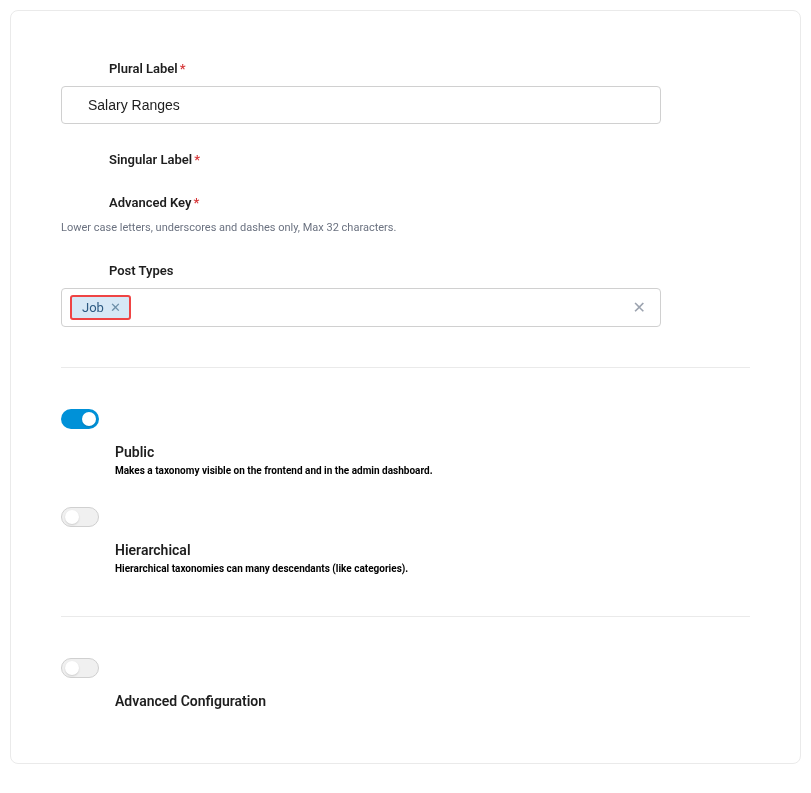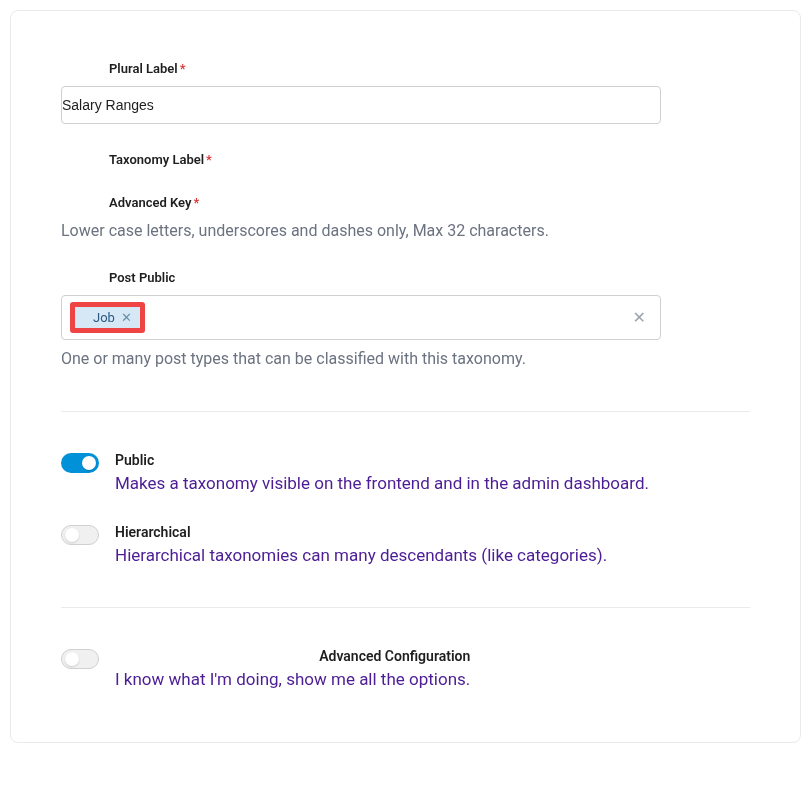--- a/index.html
+++ b/index.html
@@ -31,52 +31,52 @@
       display: block;
       padding-left: 48px;
     }
     .required {
       color: #d63638;
       margin-left: 2px;
     }
     .text-input {
       width: 100%;
       max-width: 600px;
-      padding: 10px 0;
+      padding: 10px 26px;
       font-size: 14px;
       color: #1e1e1e;
       border: 1px solid #d0d0d0;
       border-radius: 4px;
       background: #fff;
       outline: none;
     }
     .help-text {
-      font-size: 16px;
+      font-size: 11px;
       color: #6b7280;
       margin-top: 8px;
       line-height: 1.4;
     }
     .token-field {
       width: 100%;
       max-width: 600px;
       border: 1px solid #d0d0d0;
       border-radius: 4px;
       padding: 6px 8px;
       display: flex;
       align-items: center;
       justify-content: space-between;
       background: #fff;
     }
     .token {
       display: inline-flex;
       align-items: center;
       background: #d6e8f6;
-      border: 5px solid #ef4444;
+      border: 2px solid #ef4444;
       border-radius: 3px;
-      padding: 3px 8px 3px 18px;
+      padding: 3px 8px 3px 10px;
       font-size: 13px;
       color: #2c5a82;
     }
     .token-remove {
       margin-left: 6px;
       font-size: 13px;
       color: #6b8fa8;
       cursor: pointer;
       line-height: 1;
     }
@@ -132,64 +132,65 @@
       background: #fff;
     }
     .toggle-content {
       margin-left: 16px;
     }
     .toggle-title {
       font-size: 14px;
       font-weight: 600;
       color: #1e1e1e;
       margin-bottom: 4px;
+      margin-top: 36px;
     }
     .toggle-desc {
-      font-size: 17px;
-      color: #4c1d95;
+      font-size: 10px;
+      color: #000000;
       line-height: 1.4;
+      font-weight: bold;
     }
   </style>
 </head>
 <body>
 
 <div class="card">
 
   <div class="field">
     <label class="field-label">
       <span>Plural Label</span><span class="required">*</span>
     </label>
     <input type="text" class="text-input" value="Salary Ranges" style="">
   </div>
 
   <div class="field">
     <label class="field-label">
-      <span>Taxonomy Label</span><span class="required">*</span>
+      <span>Singular Label</span><span class="required">*</span>
     </label>
   </div>
 
   <div class="field">
     <label class="field-label">
       <span>Advanced Key</span><span class="required">*</span>
     </label>
     <div class="help-text">Lower case letters, underscores and dashes only, Max 32 characters.</div>
   </div>
 
   <div class="field" style="margin-bottom:0;">
-    <label class="field-label">Post Public</label>
+    <label class="field-label">Post Types</label>
     <div class="token-field">
       <div>
         <span class="token">
           <span>Job</span>
           <span class="token-remove">✕</span>
         </span>
       </div>
       <span class="clear-all">✕</span>
     </div>
-    <div class="help-text">One or many post types that can be classified with this taxonomy.</div>
   </div>
 
   <hr class="divider">
 
   <div class="toggle-row">
     <div class="toggle on">
       <div class="toggle-knob"></div>
     </div>
     <div class="toggle-content">
       <div class="toggle-title">Public</div>
@@ -202,23 +203,22 @@
       <div class="toggle-knob"></div>
     </div>
     <div class="toggle-content">
       <div class="toggle-title">Hierarchical</div>
       <div class="toggle-desc">Hierarchical taxonomies can many descendants (like categories).</div>
     </div>
   </div>
 
   <hr class="divider">
 
-  <div class="toggle-row" style="margin-bottom:0;text-align:right;">
+  <div class="toggle-row" style="margin-bottom:0;">
     <div class="toggle off">
       <div class="toggle-knob"></div>
     </div>
     <div class="toggle-content">
       <div class="toggle-title">Advanced Configuration</div>
-      <div class="toggle-desc">I know what I'm doing, show me all the options.</div>
     </div>
   </div>
 
 </div>
 
 </body></html>

